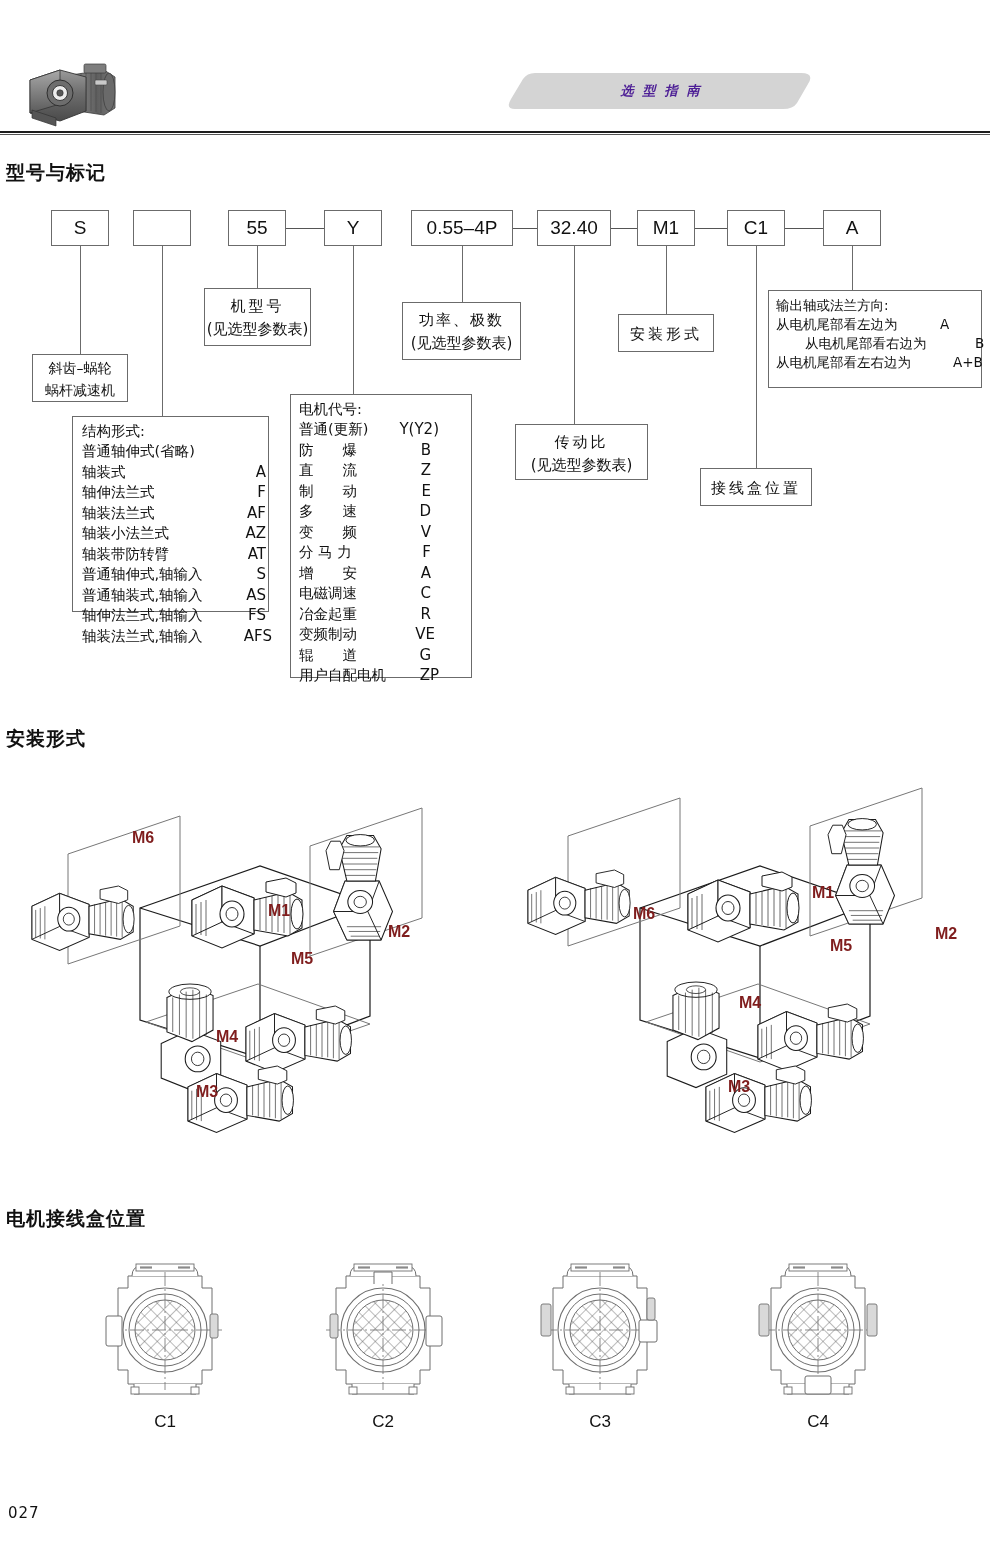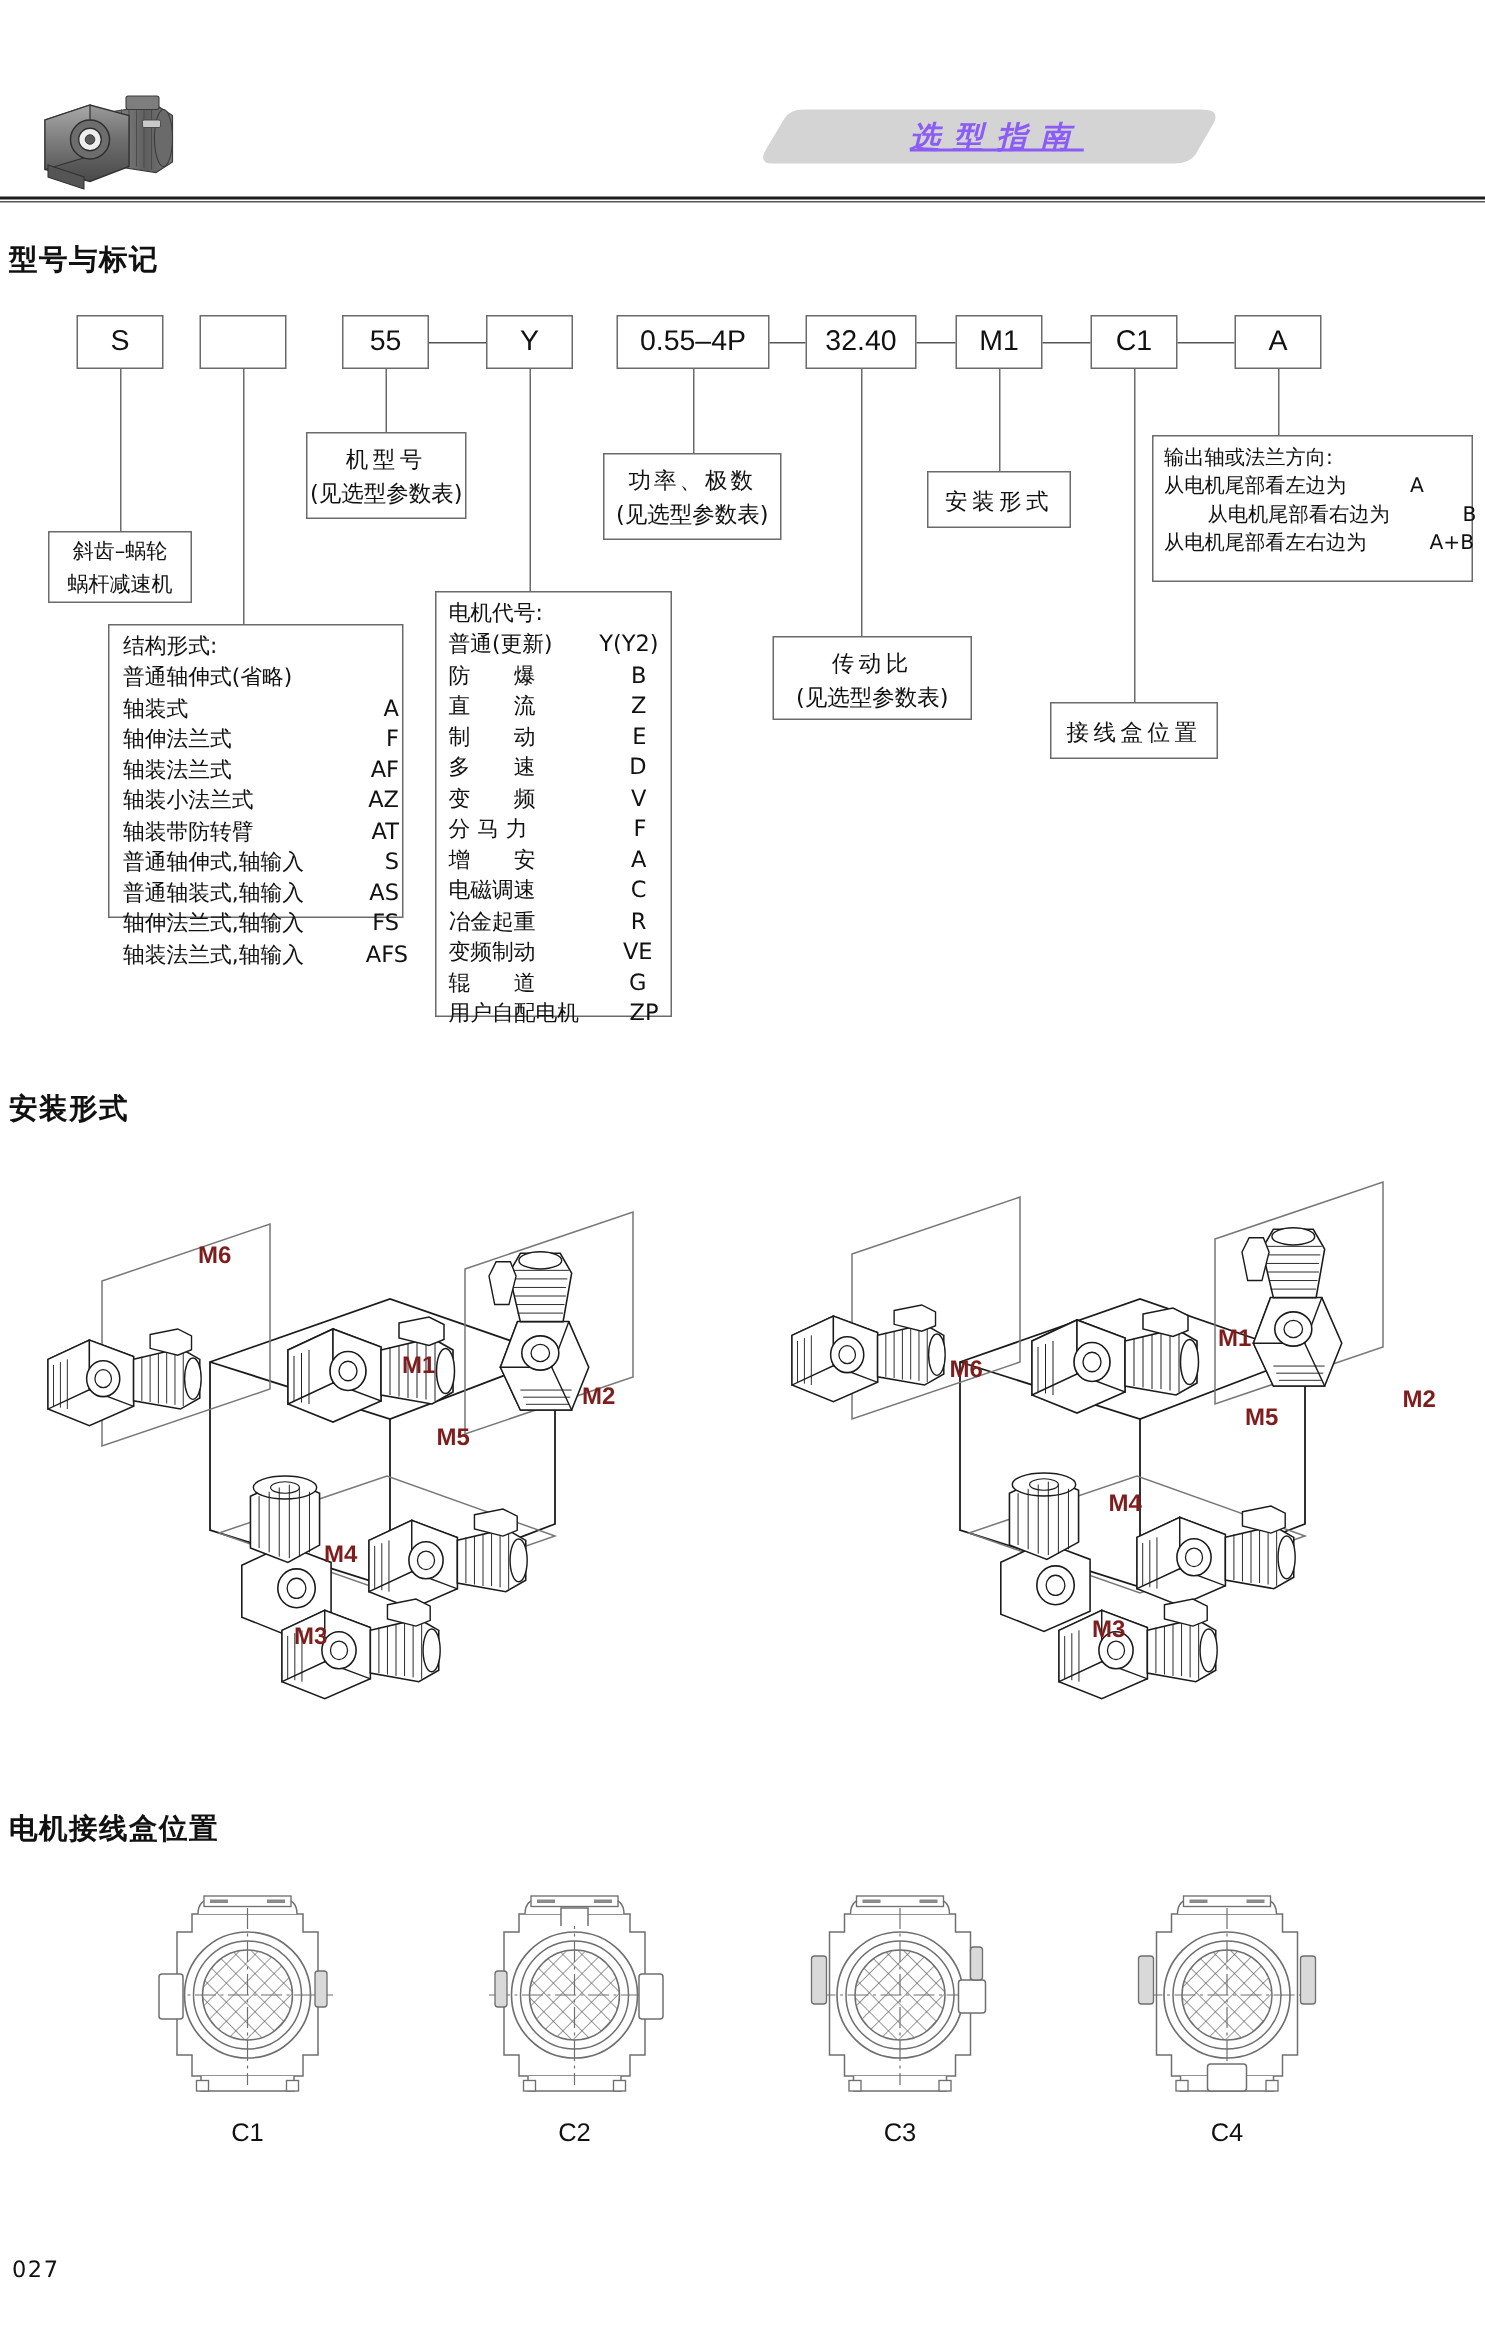--- a/index.html
+++ b/index.html
@@ -17,22 +17,22 @@
   
   .hdr-photo {
     position:absolute; left:16px; top:58px; width:108px; height:72px;
   }
   .hdr-banner {
     position:absolute; left:505px; top:70px; width:310px; height:42px;
   }
   .hdr-banner-txt {
     position:absolute; left:505px; top:70px; width:310px; height:42px;
     display:flex; align-items:center; justify-content:center;
-    font-size:20px; font-weight:bold; font-style:italic;
-    letter-spacing:9px; color:#8b5cf6; text-indent:9px;text-decoration:underline;
+    font-size:13px; font-weight:bold; font-style:italic;
+    letter-spacing:9px; color:#4c1d95; text-indent:9px;
   }
   .hdr-rule {
     position:absolute; left:0; top:131px; width:990px; height:4px;
     border-top:2px solid #1d1d1d; border-bottom:1px solid #555;
   }
 
   
   .sec-title {
     position:absolute; font-size:19px; font-weight:bold;
     letter-spacing:1px; color:#111;
@@ -259,21 +259,21 @@
         <span class="mlbl">轴伸法兰式,轴输入</span>
         <span class="mcode" style="left:150px; width:34px;">FS</span>
       </div>
       <div class="mrow">
         <span class="mlbl">轴装法兰式,轴输入</span>
         <span class="mcode" style="left:150px; width:40px;">AFS</span>
       </div>
     </div>
   </div>
 
-  <div class="listbox" style="left:290px; top:394px; width:158px; height:284px;">
+  <div class="listbox" style="left:290px; top:394px; width:182px; height:284px;">
     <div style="padding:4px 0 0 8px;">
       <div class="hd" style="line-height:21px;">电机代号:</div>
       <div class="mrow">
         <span class="mlbl">普通(更新)</span>
         <span class="mcode" style="left:88px; width:52px;">Y(Y2)</span>
       </div>
       <div class="mrow">
         <span class="mlbl">防　　爆</span>
         <span class="mcode" style="left:88px; width:44px;">B</span>
       </div>

